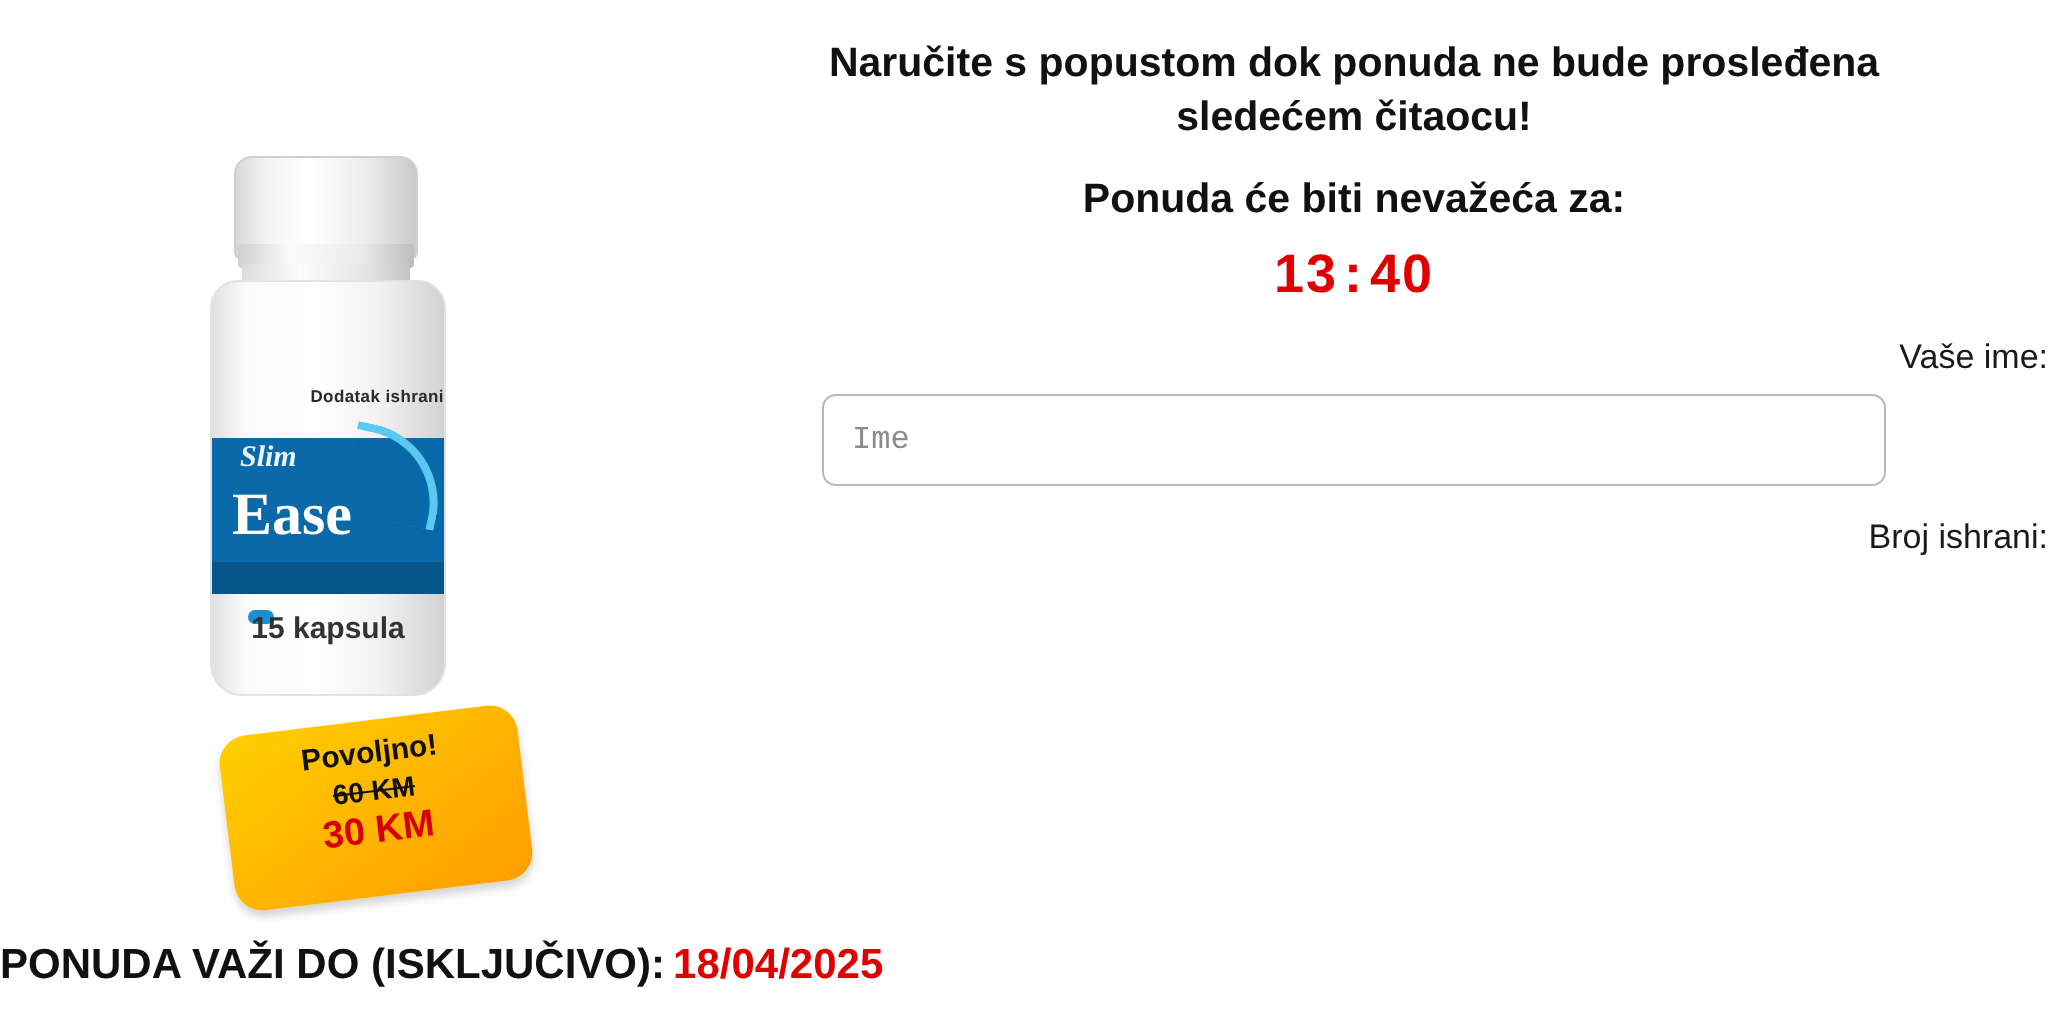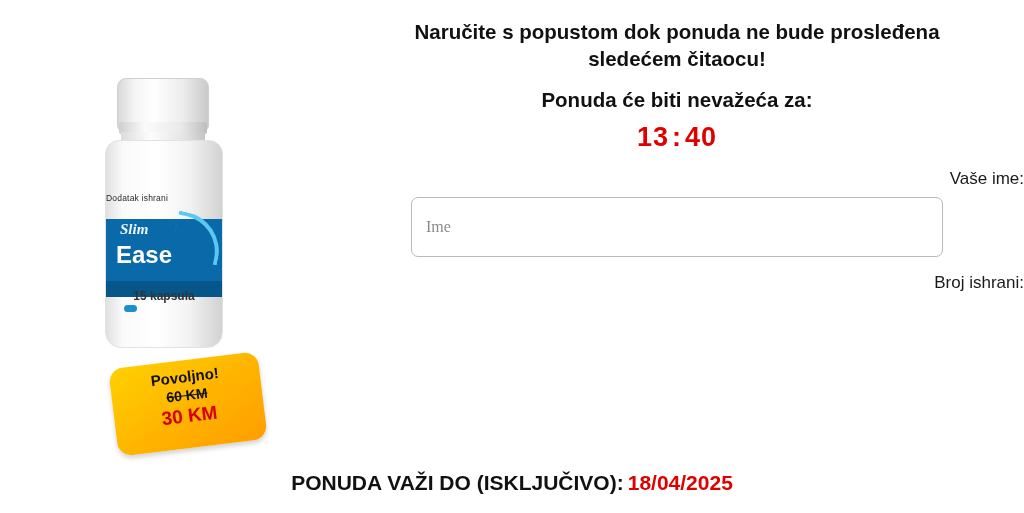--- a/index.html
+++ b/index.html
@@ -80,23 +80,23 @@
     border-radius: 14px 14px 16px 16px;
     border: 1px solid #e2e2e2;
     box-sizing: border-box;
     overflow: hidden;
   }
 
   .label-top-text {
     position: absolute;
     top: 52px;
     width: 100%;
-    text-align: left;
+    text-align: right;
     font-size: 8.5px;
-    font-weight: normal;
+    font-weight: bold;
     color: #2a2a2a;
     letter-spacing: 0.2px;
   }
 
   .blue-band {
     position: absolute;
     left: 0;
     top: 78px;
     width: 100%;
     height: 70px;
@@ -117,43 +117,43 @@
     font-size: 15px;
     font-style: italic;
     color: #eaf6ff;
     font-family: "Liberation Serif", serif;
     font-weight: bold;
   }
   .brand-ease {
     position: absolute;
     left: 10px;
     top: 100px;
-    font-size: 24px;
+    font-size: 30px;
     color: #ffffff;
-    font-family: Liberation Sans, sans-serif;
+    font-family: Liberation Serif, serif;
     font-weight: bold;
   }
   .brand-swoosh {
     position: absolute;
     left: 68px;
     top: 74px;
     width: 44px;
     height: 42px;
     border-right: 4px solid #5bc8f2;
     border-top: 4px solid #5bc8f2;
     border-radius: 0 40px 0 0;
     transform: rotate(12deg);
   }
   .caps-count {
     position: absolute;
     left: 0;
-    top: 148px;
+    top: 165px;
     width: 100%;
     text-align: center;
-    font-size: 12px;
+    font-size: 15px;
     color: #333;
     font-weight: bold;
   }
   .pill-icon {
     position: absolute;
     left: 18px;
     top: 164px;
     width: 13px;
     height: 7px;
     border-radius: 4px;
@@ -236,31 +236,31 @@
   }
   .field-label {
     text-align: right;
     font-size: 17px;
     color: #1a1a1a;
     margin-bottom: 8px;
   }
   .field-input {
     display: block;
     width: 532px;
-    height: 60px;
+    height: 46px;
     margin: 0 auto;
     box-sizing: border-box;
     border: 1px solid #b9b9b9;
     border-radius: 7px;
     padding: 0 14px;
     font-size: 16px;
     color: #333;
     background: #ffffff;
     outline: none;
-    font-family: Liberation Serif, serif;
+    font-family: Liberation Mono, monospace;
   }
   .field-input::placeholder {
     color: #8b8b8b;
   }
 
   .cta-wrap {
     text-align: center;
     margin-top: 30px;
   }
   .cta-button {
@@ -273,21 +273,20 @@
     padding: 15px 36px;
     cursor: pointer;
     font-family: "Liberation Sans", sans-serif;
   }
 
   .footer-note {
     position: absolute;
     left: 0;
     right: 0;
     bottom: 18px;
-    text-align: center;
     font-size: 21px;
     font-weight: bold;
     color: #111111;
   }
   .footer-note .date {
     color: #e00000;
     margin-left: 4px;
   }
 </style>
 </head>

